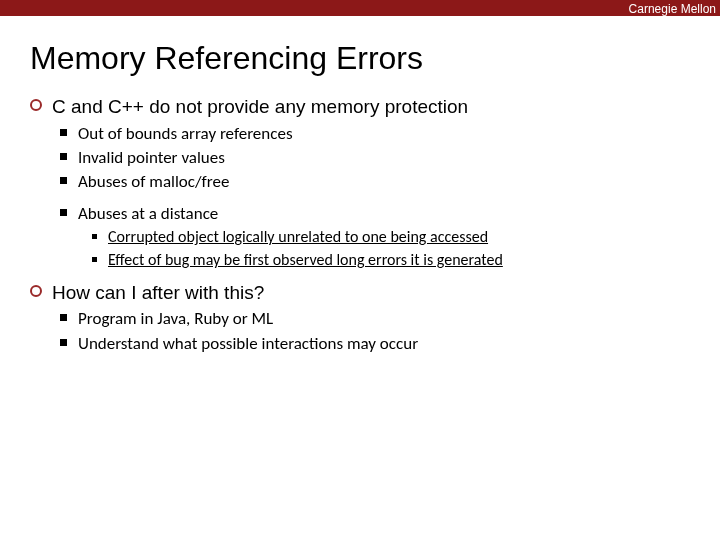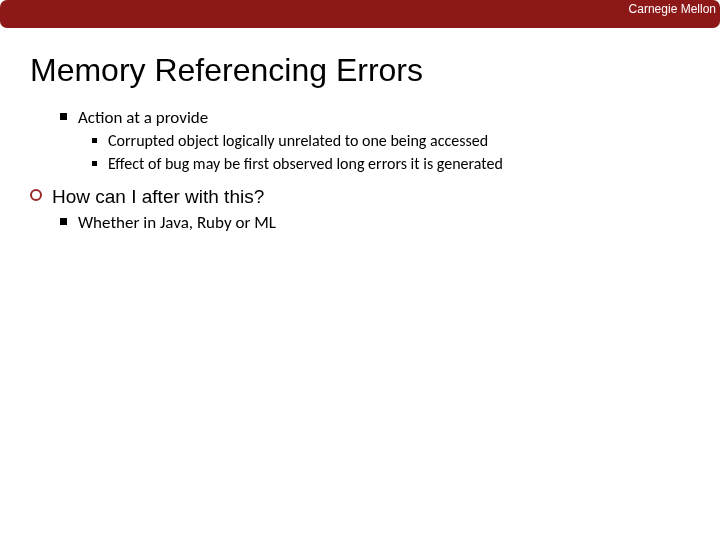--- a/index.html
+++ b/index.html
@@ -7,26 +7,25 @@
     padding: 0;
     width: 720px;
     height: 540px;
     background: #ffffff;
     font-family: Calibri, Arial, sans-serif;
     color: #000;
     overflow: hidden;
   }
   .topbar {
     width: 100%;
-    height: 28px;
+    height: 16px;
     background: #8b0000;
     background: #8a1a1a;
     background: #8c1818;
     position: relative;
-    border-radius: 7px;
   }
   .topbar-label {
     position: absolute;
     right: 4px;
     top: 2px;
     font-size: 12px;
     color: #fff;
     font-family: Arial, sans-serif;
   }
   .slide {
@@ -74,20 +73,21 @@
     height: 7px;
     background: #000;
   }
   .b3 {
     font-family: Calibri, Arial, sans-serif;
     font-size: 16px;
     margin: 2px 0;
     padding-left: 78px;
     position: relative;
     line-height: 1.3;
+    text-decoration: underline;
   }
   .b3::before {
     content: "";
     position: absolute;
     left: 62px;
     top: 7px;
     width: 5px;
     height: 5px;
     background: #000;
   }
@@ -96,24 +96,31 @@
 </head>
 <body>
 
 <div class="topbar">
   <span class="topbar-label">Carnegie Mellon</span>
 </div>
 
 <div class="slide">
   <div class="title">Memory Referencing Errors</div>
 
+  <div class="section">
+    <div class="b1">C and C++ do not provide any memory protection</div>
+    <div class="b2">Out of bounds array references</div>
+    <div class="b2">Invalid pointer values</div>
+    <div class="b2">Abuses of malloc/free</div>
+  </div>
 
   <div class="section">
-    <div class="b2">Action at a provide</div>
+    <div class="b2">Abuses at a distance</div>
     <div class="b3">Corrupted object logically unrelated to one being accessed</div>
     <div class="b3">Effect of bug may be first observed long errors it is generated</div>
   </div>
 
   <div class="section">
     <div class="b1">How can I after with this?</div>
-    <div class="b2">Whether in Java, Ruby or ML</div>
+    <div class="b2">Program in Java, Ruby or ML</div>
+    <div class="b2">Understand what possible interactions may occur</div>
   </div>
 </div>
 
 </body></html>

